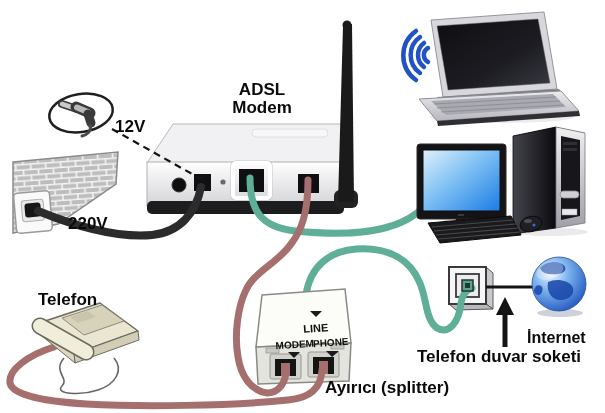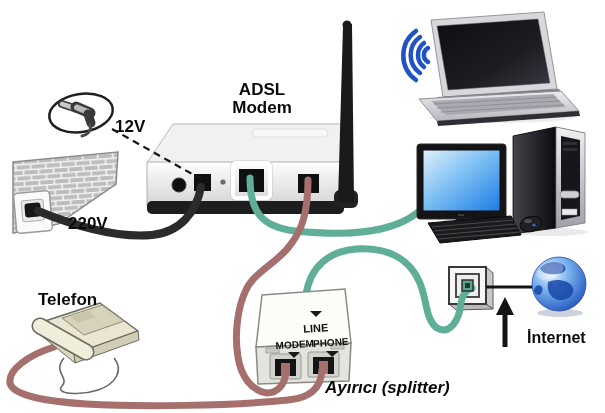--- a/index.html
+++ b/index.html
@@ -11,21 +11,21 @@
   .lbl {
     position:absolute; font-weight:bold; color:#0a0a0a;
     font-size:17px; line-height:18px; white-space:nowrap;
   }
   #lbl-modem { left:220px; top:81px; width:84px; text-align:center; }
   #lbl-12v   { left:115px; top:118px; }
   #lbl-220v  { left:68px;  top:215px; }
   #lbl-telefon { left:38px; top:263px;margin-top:28px; }
   #lbl-internet { left:527px; top:329px; font-size:16px; }
   #lbl-socket { left:417px; top:348px; }
-  #lbl-splitter { left:325px; top:379px;font-style:italic; }
+  #lbl-splitter { left:325px; top:379px; }
   svg text.splitter-txt {
     font-family:"Liberation Sans", sans-serif; font-weight:bold; fill:#111;
   }
 </style>
 </head>
 <body>
 
 <div class="stage">
 <svg width="605" height="413" viewBox="0 0 605 413">
   <defs>
@@ -220,14 +220,15 @@
 </svg>
 
 <div class="lbl" id="lbl-modem">
   <span>ADSL</span><br>
   <span>Modem</span>
 </div>
 <div class="lbl" id="lbl-12v">12V</div>
 <div class="lbl" id="lbl-220v">220V</div>
 <div class="lbl" id="lbl-telefon">Telefon</div>
 <div class="lbl" id="lbl-internet">İnternet</div>
+<div class="lbl" id="lbl-socket">Telefon duvar soketi</div>
 <div class="lbl" id="lbl-splitter">Ayırıcı (splitter)</div>
 </div>
 
 </body></html>

